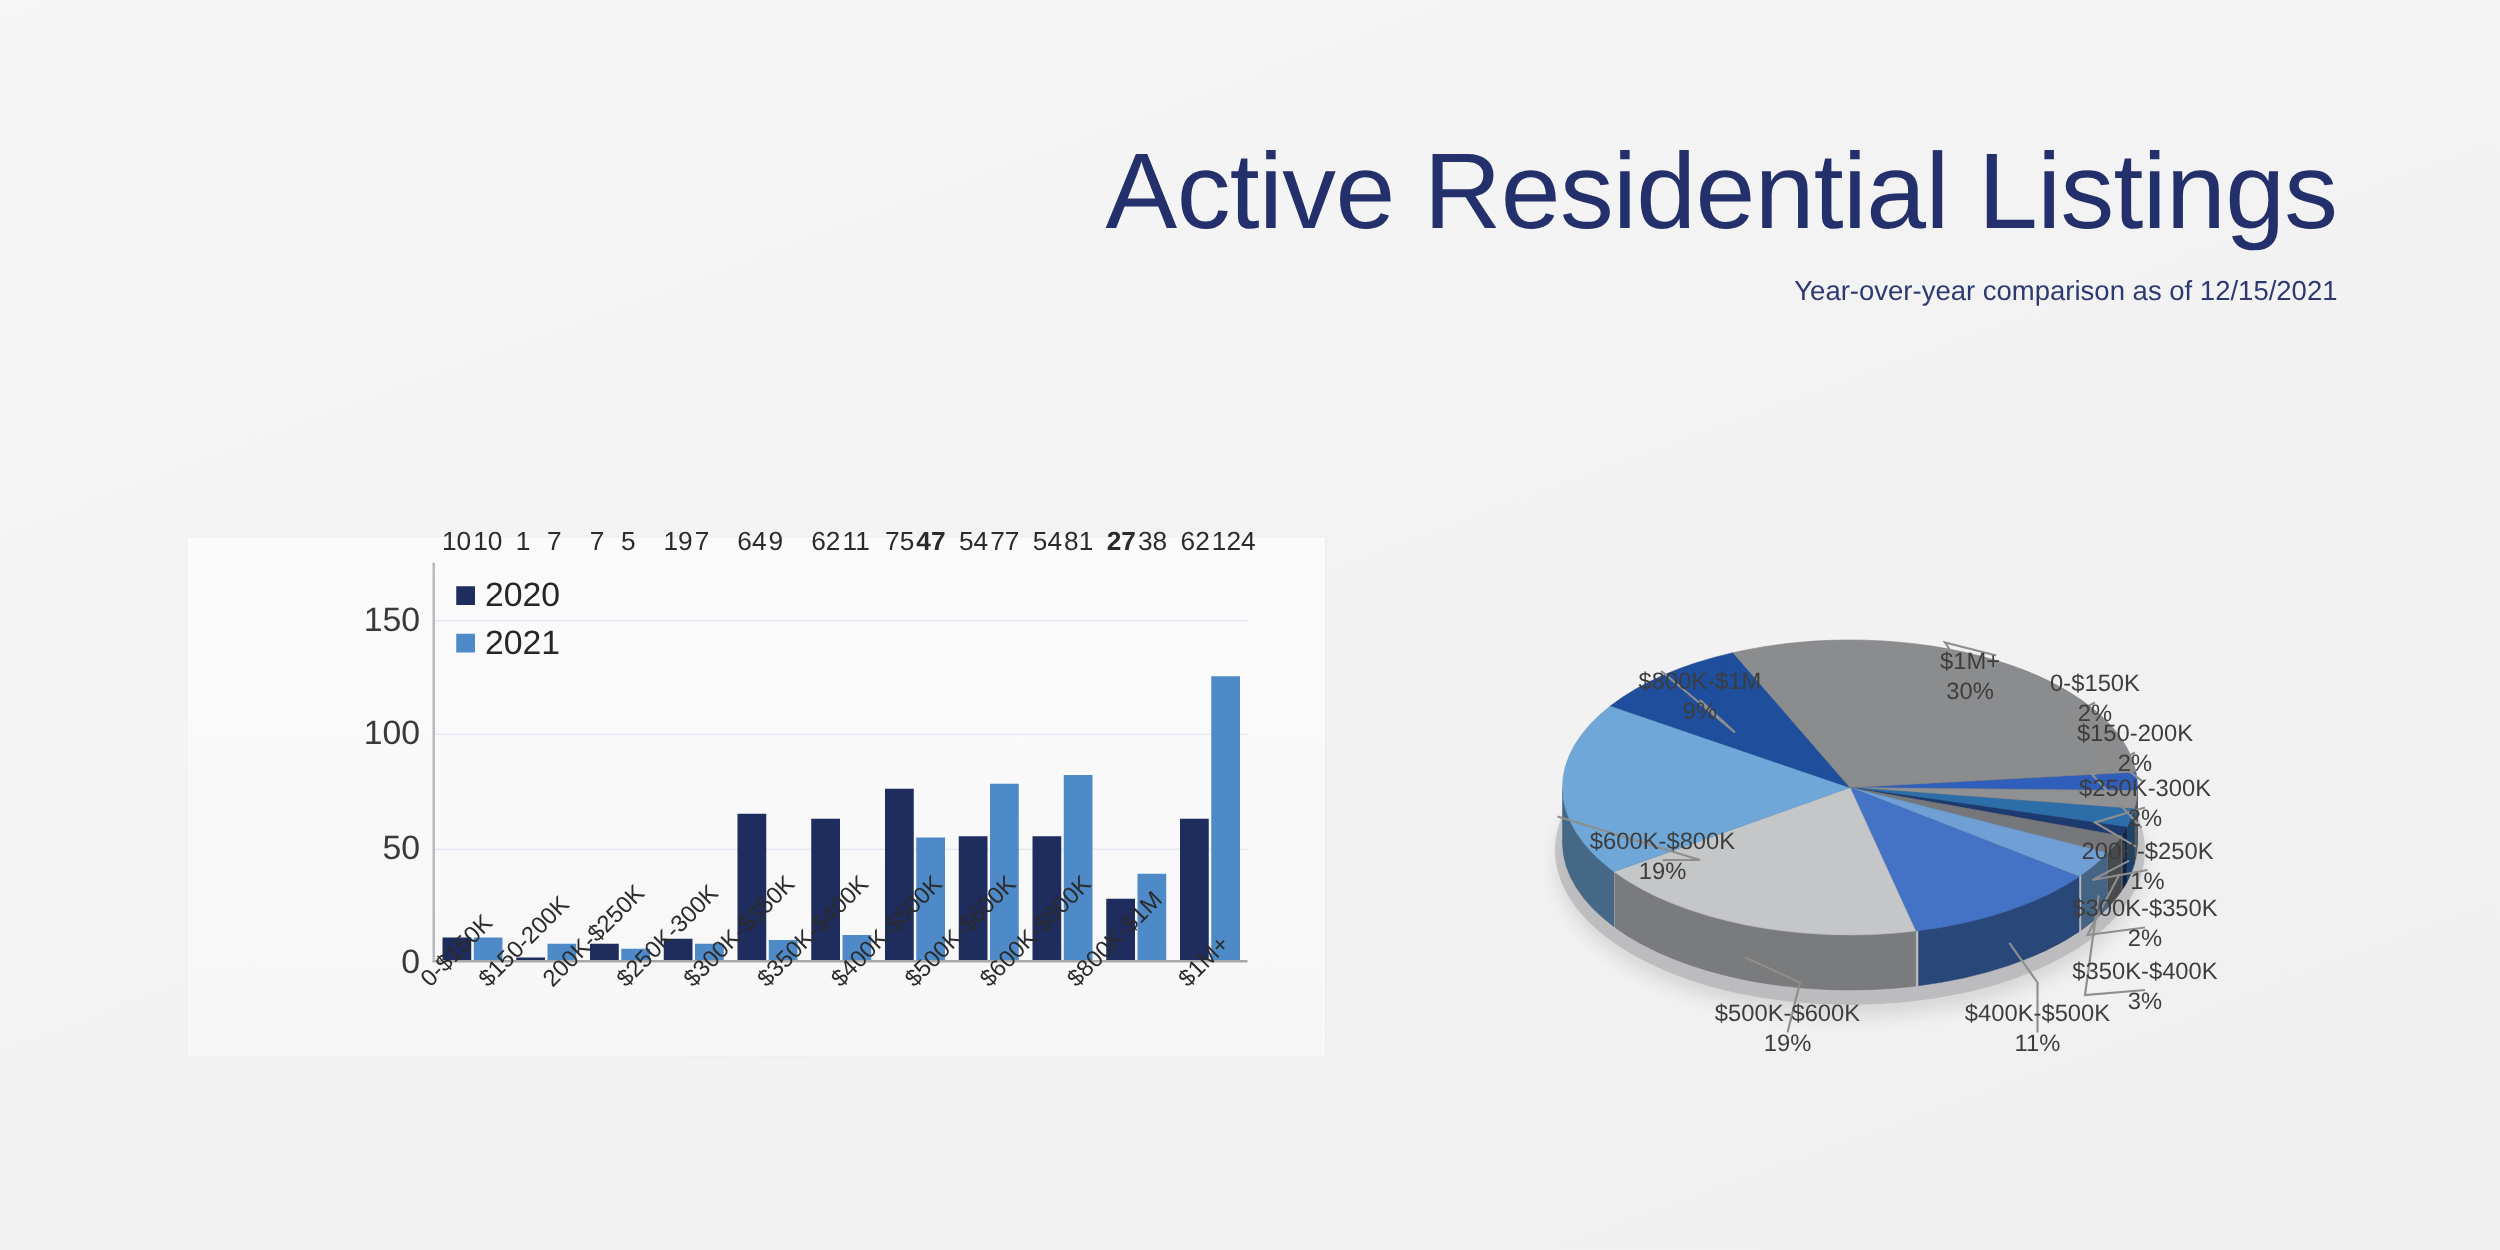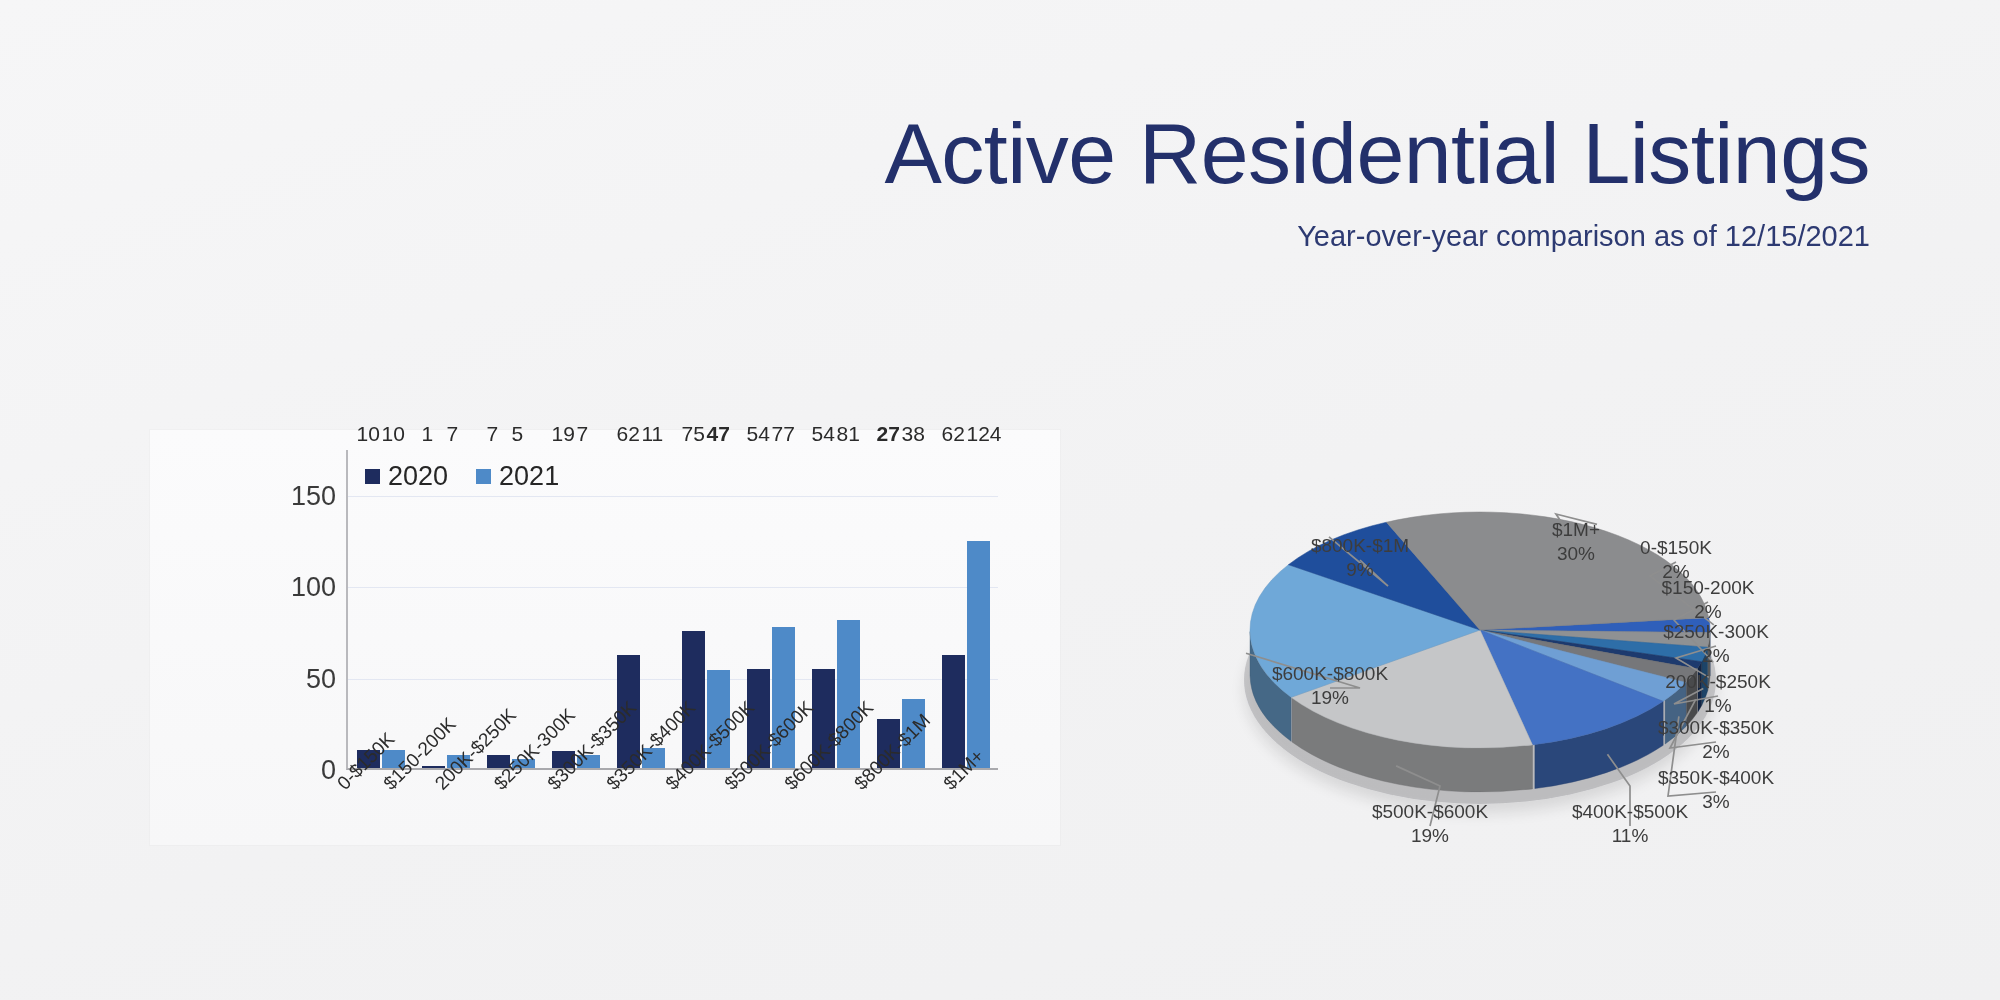--- a/index.html
+++ b/index.html
@@ -30,21 +30,21 @@
     font-size: 86px;
     font-weight: 400;
     letter-spacing: -0.5px;
     line-height: 1.0;
     color: #23306b;
     font-family: "Liberation Sans", sans-serif;
   }
   #page-subtitle {
     margin: 0;
     padding-top: 24px;
-    font-size: 29px;
+    font-size: 22px;
     font-weight: 400;
     color: #2d3a72;
   }
 
   
   #bar-card {
     position: absolute;
     left: 150px; top: 430px;
     width: 910px; height: 415px;
     background: linear-gradient(180deg, #fbfbfc 0%, #f7f7f8 100%);
@@ -53,23 +53,24 @@
   #bar-chart {
     position: absolute;
     left: 0; top: 0;
     width: 910px; height: 415px;
   }
   
   #bar-legend {
     position: absolute;
     left: 215px; top: 33px;
     display: flex;
-    gap: 28px;
+    gap: 11px;
     align-items: center;
     z-index: 5;
+    flex-direction: column;
   }
   .legend-entry { display: flex; align-items: center; gap: 8px; }
   .legend-swatch { width: 15px; height: 15px; display: inline-block; }
   .legend-label { font-size: 27px; color: #262626; line-height: 1; }
 
   
   #plot-area {
     position: absolute;
     left: 196px; top: 20px;
     width: 652px; height: 320px;
@@ -242,20 +243,32 @@
           </div>
           <div class="bar-group">
             <div class="bar-wrap">
               <div class="bar bar-2020" style="height: 17px;">
                 <div class="bar-value">19</div>
               </div>
             </div>
             <div class="bar-wrap">
               <div class="bar bar-2021" style="height: 12.8px;">
                 <div class="bar-value">7</div>
+              </div>
+            </div>
+          </div>
+          <div class="bar-group">
+            <div class="bar-wrap">
+              <div class="bar bar-2020" style="height: 117.029px;">
+                <div class="bar-value">64</div>
+              </div>
+            </div>
+            <div class="bar-wrap">
+              <div class="bar bar-2021" style="height: 16.4571px;">
+                <div class="bar-value">9</div>
               </div>
             </div>
           </div>
           <div class="bar-group">
             <div class="bar-wrap">
               <div class="bar bar-2020" style="height: 113.371px;">
                 <div class="bar-value">62</div>
               </div>
             </div>
             <div class="bar-wrap">

